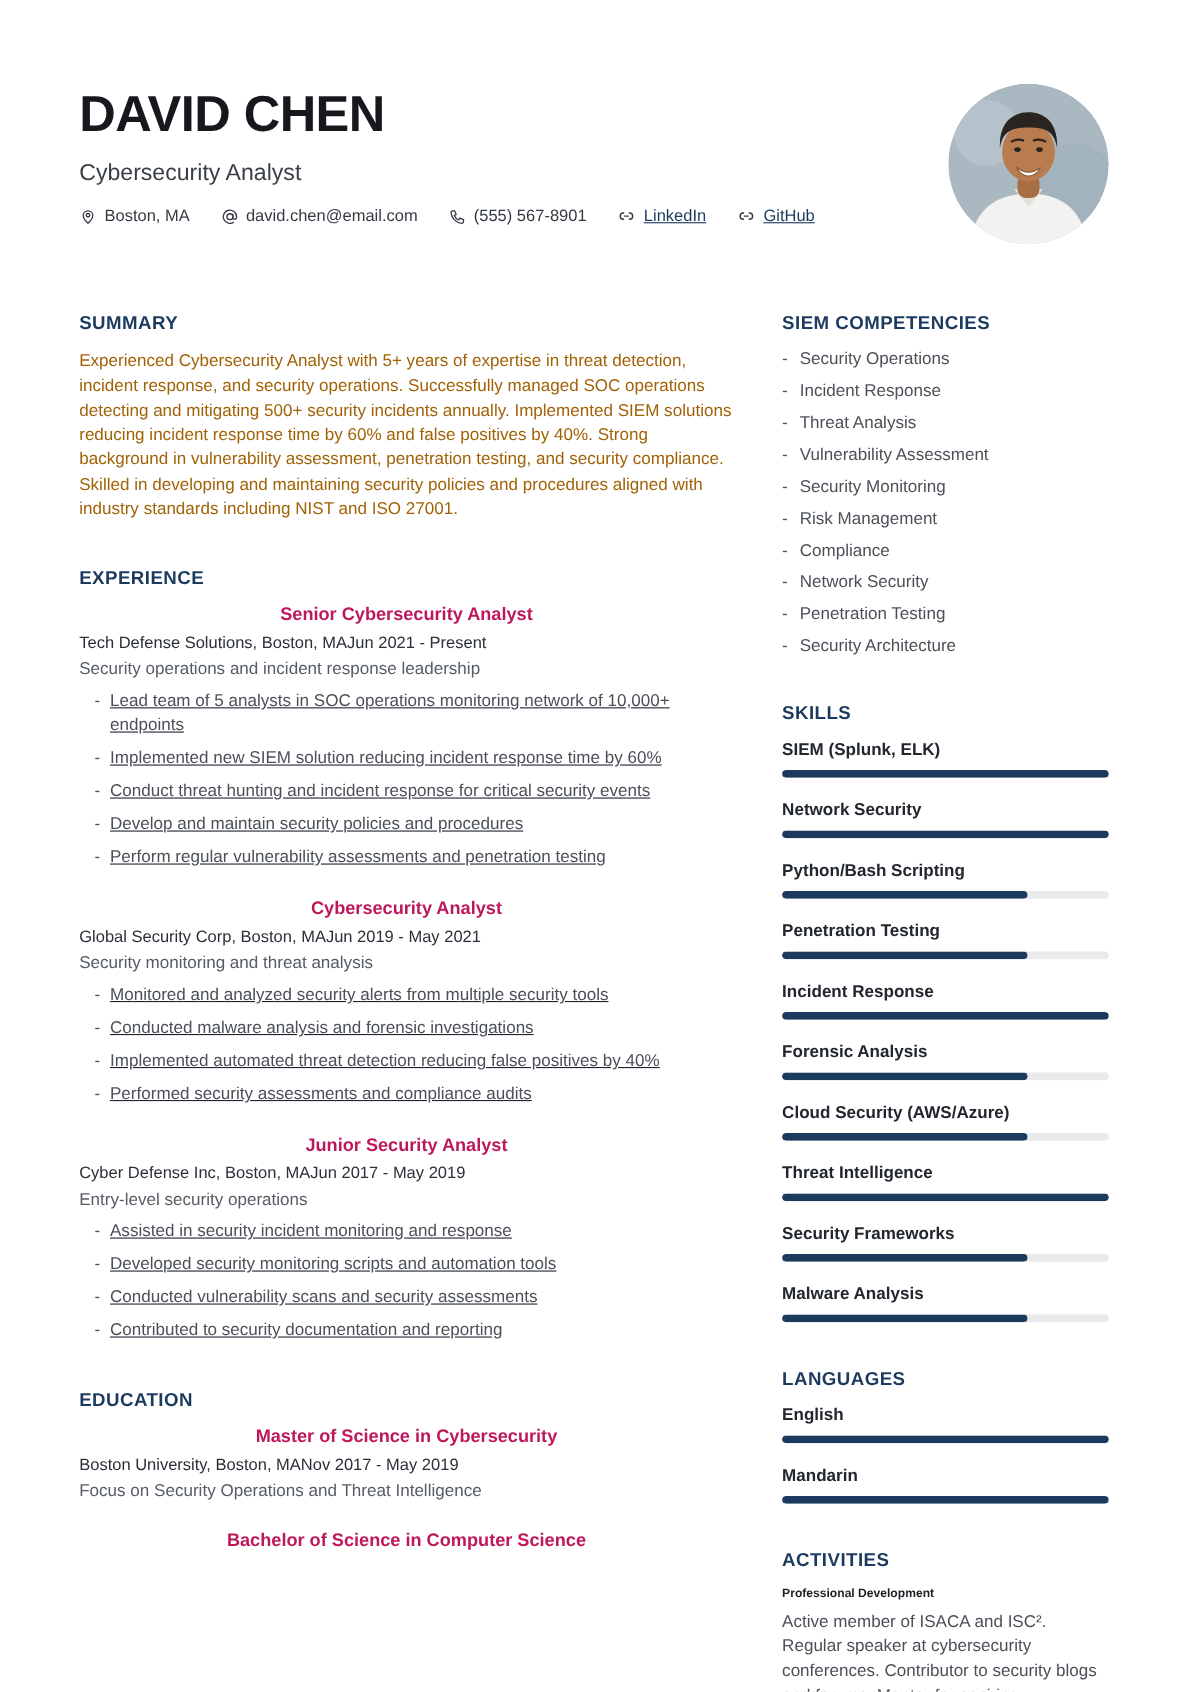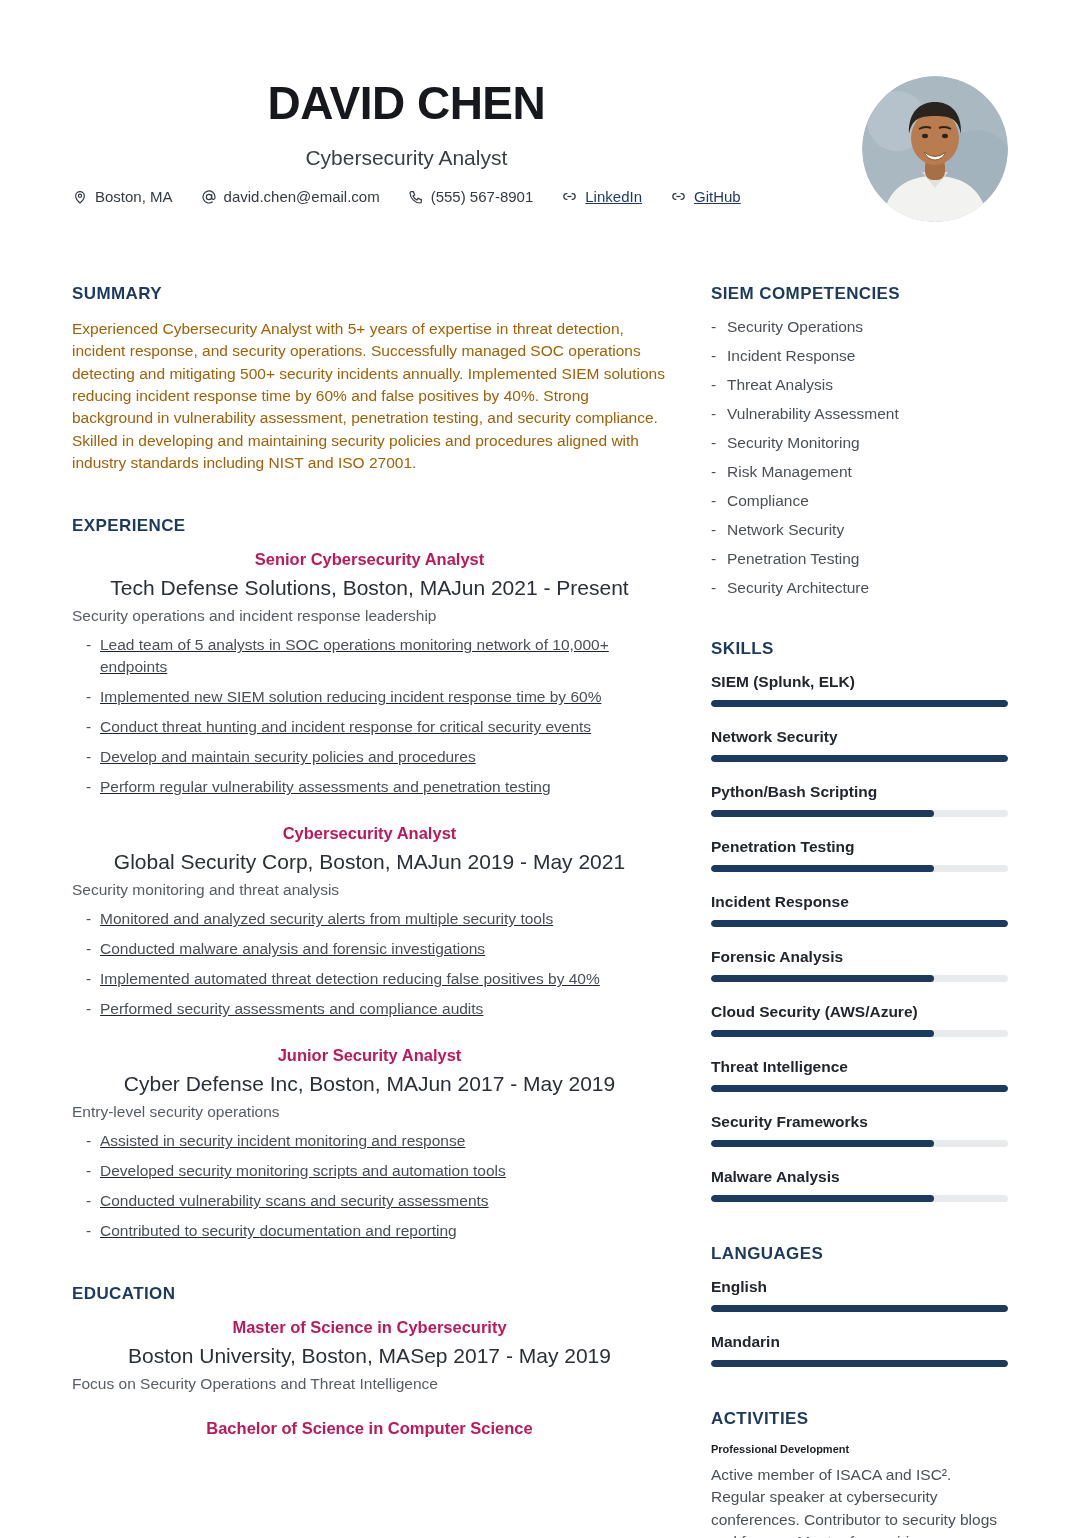--- a/index.html
+++ b/index.html
@@ -5,21 +5,21 @@
   * { margin: 0; padding: 0; box-sizing: border-box; }
   html, body { background: #ffffff; }
   body {
     width: 1080px; height: 1538px; overflow: hidden;
     font-family: "Liberation Sans", "DejaVu Sans", sans-serif;
     color: #1f2430;
   }
   .page { padding: 76px 72px 0 72px; }
 
   
-  .header { display: flex; justify-content: space-between; align-items: flex-start; text-align: center; }
+  .header { display: flex; justify-content: space-between; align-items: flex-start; }
   .name {
     font-size: 46px; font-weight: 800; letter-spacing: -0.5px;
     color: #16181d;
   }
   .job-title { margin-top: 16px; font-size: 21px; color: #3a3f47; }
   .contact-row {
     margin-top: 18px; display: flex; align-items: center; gap: 28px;
     font-size: 15px; color: #343a44;
   }
   .contact-item { display: flex; align-items: center; gap: 7px; }
@@ -38,21 +38,21 @@
     font-size: 17px; font-weight: 700; letter-spacing: 0.4px;
     color: #1b3a5e; margin-bottom: 14px;
   }
 
   
   .summary-text { font-size: 15.5px; line-height: 1.44; color: #a16207; }
 
   
   .entry { margin-bottom: 26px; }
   .entry-title { font-size: 16.5px; font-weight: 700; color: #be185d; text-align: center; }
-  .entry-meta { display: flex; justify-content: center; margin-top: 7px; font-size: 21px; color: #2a2f38; }
+  .entry-meta { display: flex; justify-content: flex-start; margin-top: 7px; font-size: 15px; color: #2a2f38; }
   .entry-dates { color: #2a2f38; }
   .entry-subtitle { margin-top: 7px; font-size: 15.5px; color: #565c66; }
   .bullets { margin-top: 9px; text-decoration: underline; }
   .bullet {
     position: relative; padding-left: 28px; margin-bottom: 8px;
     font-size: 15.5px; line-height: 1.42; color: #4b5058;
   }
   .bullet::before { content: "-"; position: absolute; left: 14px; color: #4b5058; }
 
   
@@ -221,21 +221,21 @@
         </div>
       </div>
 
       <div class="section">
         <div class="section-heading">EDUCATION</div>
 
         <div class="entry">
           <div class="entry-title">Master of Science in Cybersecurity</div>
           <div class="entry-meta">
             <span>Boston University, Boston, MA</span>
-            <span class="entry-dates">Sep 2017 - May 2019</span>
+            <span class="entry-dates">Nov 2017 - May 2019</span>
           </div>
           <div class="entry-subtitle">Focus on Security Operations and Threat Intelligence</div>
         </div>
 
         <div class="entry">
           <div class="entry-title">Bachelor of Science in Computer Science</div>
 
         </div>
       </div>
 

